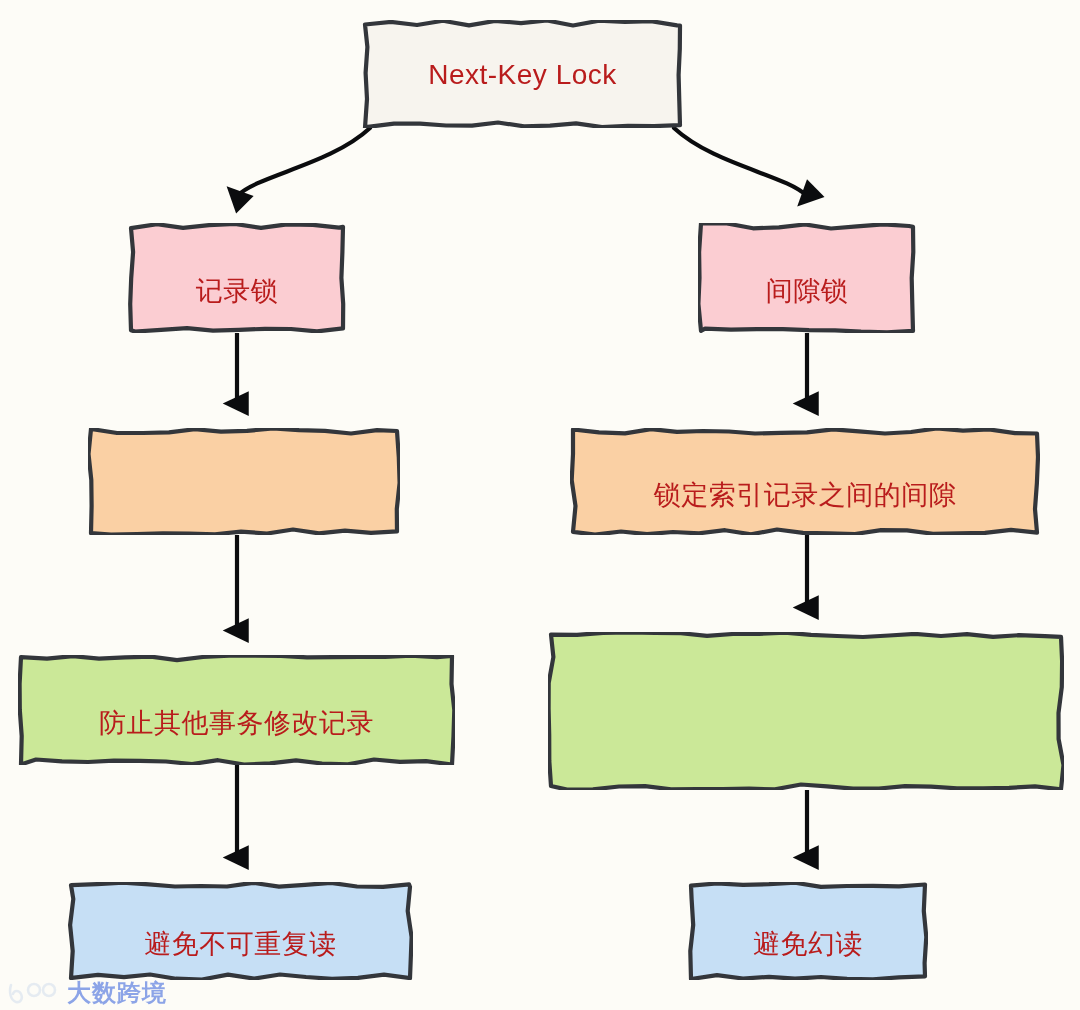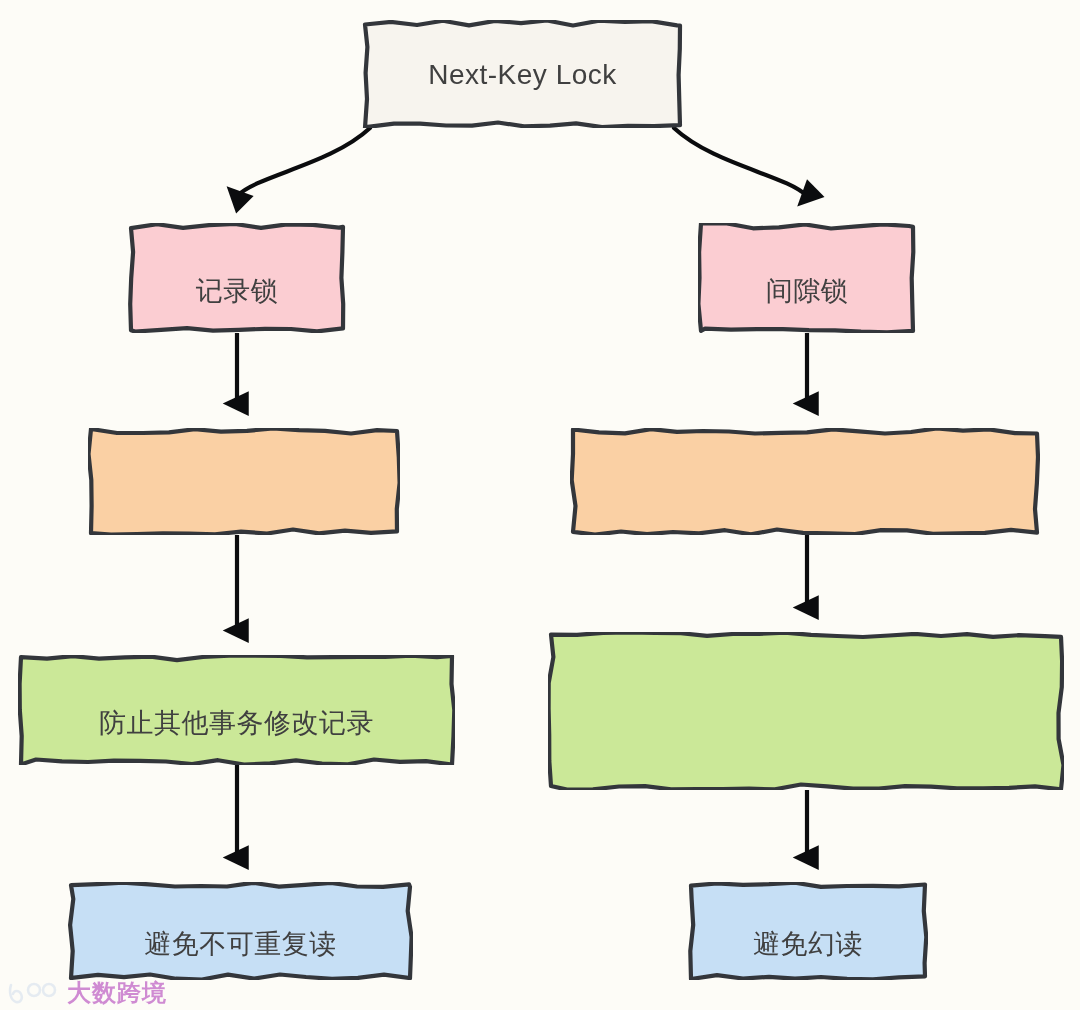--- a/index.html
+++ b/index.html
@@ -31,21 +31,21 @@
   .node .node-svg {
     position: absolute;
     left: 0; top: 0;
     width: 100%;
     height: 100%;
   }
   .node .node-label {
     position: relative;
     z-index: 2;
     text-align: center;
-    color: #404040;
+    color: #b91c1c;
     line-height: 1.25;
     white-space: nowrap;
     letter-spacing: 0.5px;
   }
   .label-cjk { font-size: 27px; font-weight: 500; margin-top: 28px; }
   .label-latin {
     font-size: 28px;
     font-weight: 400;
     letter-spacing: 1.2px;
   }
@@ -56,21 +56,21 @@
     top: 977px;
     display: flex;
     align-items: center;
     gap: 7px;
     opacity: 0.5;
     z-index: 5;
   }
   #watermark .wm-text {
     font-size: 24px;
     font-weight: 700;
-    color: #a21caf;
+    color: #1d4ed8;
     letter-spacing: 1px;
   }
 </style>
 </head>
 <body>
 
 <div id="canvas" style="background: rgb(253, 252, 247);">
 
   <svg id="edges" viewBox="0 0 1080 1010">
     <defs>
@@ -120,20 +120,21 @@
   <div class="node" style="left: 88px; top: 428px; width: 312px; height: 107px;">
     <svg class="node-svg" preserveAspectRatio="none" viewBox="0 0 312 107">
         <path d="M 3.0,1.0 L 29.0,5.0 L 55.0,5.0 L 81.0,4.3 L 107.0,1.2 L 133.0,3.7 L 159.0,2.9 L 185.0,0.5 L 211.0,2.1 L 237.0,2.8 L 263.0,5.5 L 289.0,2.2 L 309.0,3.0 L 310.8,29.0 L 311.6,55.0 L 308.8,81.0 L 309.0,103.4 L 283.0,104.8 L 257.0,102.6 L 231.0,105.4 L 205.0,101.5 L 179.0,105.5 L 153.0,103.6 L 127.0,106.3 L 101.0,105.7 L 75.0,105.3 L 49.0,106.1 L 23.0,106.6 L 3.0,105.1 L 3.6,78.0 L 3.3,52.0 L 0.5,26.0 Z" fill="#fad0a4" stroke="#33363b" stroke-width="4.2" stroke-linejoin="round" stroke-linecap="round"></path>
       </svg>
   </div>
 
   <div class="node" style="left: 570px; top: 428px; width: 470px; height: 107px;">
     <svg class="node-svg" preserveAspectRatio="none" viewBox="0 0 470 107">
         <path d="M 3.0,1.5 L 29.0,4.3 L 55.0,5.4 L 81.0,1.1 L 107.0,3.8 L 133.0,3.0 L 159.0,3.5 L 185.0,5.5 L 211.0,4.8 L 237.0,4.4 L 263.0,1.3 L 289.0,3.4 L 315.0,5.5 L 341.0,4.0 L 367.0,0.4 L 393.0,2.6 L 419.0,1.4 L 445.0,5.1 L 467.0,5.5 L 468.0,29.0 L 466.9,55.0 L 465.0,81.0 L 467.0,104.6 L 441.0,101.8 L 415.0,104.8 L 389.0,105.4 L 363.0,105.8 L 337.0,102.3 L 311.0,102.1 L 285.0,106.0 L 259.0,105.4 L 233.0,104.9 L 207.0,101.5 L 181.0,106.3 L 155.0,102.2 L 129.0,105.3 L 103.0,104.0 L 77.0,106.1 L 51.0,103.5 L 25.0,106.6 L 3.0,103.9 L 5.5,78.0 L 1.7,52.0 L 3.0,26.0 Z" fill="#fad0a4" stroke="#33363b" stroke-width="4.2" stroke-linejoin="round" stroke-linecap="round"></path>
       </svg>
+    <div class="node-label label-cjk">锁定索引记录之间的间隙</div>
   </div>
 
   <div class="node" style="left: 18px; top: 655px; width: 437px; height: 110px;">
     <svg class="node-svg" preserveAspectRatio="none" viewBox="0 0 437 110">
         <path d="M 3.0,2.1 L 29.0,3.6 L 55.0,1.1 L 81.0,3.7 L 107.0,2.4 L 133.0,1.6 L 159.0,5.2 L 185.0,2.0 L 211.0,0.7 L 237.0,0.6 L 263.0,1.0 L 289.0,2.3 L 315.0,2.1 L 341.0,1.9 L 367.0,1.8 L 393.0,0.6 L 419.0,2.2 L 434.0,1.0 L 433.5,29.0 L 436.3,55.0 L 435.5,81.0 L 434.0,109.5 L 408.0,106.1 L 382.0,106.9 L 356.0,104.5 L 330.0,109.3 L 304.0,108.5 L 278.0,105.3 L 252.0,108.4 L 226.0,109.5 L 200.0,105.2 L 174.0,109.0 L 148.0,106.5 L 122.0,105.8 L 96.0,105.6 L 70.0,107.0 L 44.0,106.3 L 18.0,104.5 L 3.0,109.4 L 3.7,81.0 L 1.8,55.0 L 1.6,29.0 Z" fill="#cbe898" stroke="#33363b" stroke-width="4.2" stroke-linejoin="round" stroke-linecap="round"></path>
       </svg>
     <div class="node-label label-cjk">防止其他事务修改记录</div>
   </div>
 
   <div class="node" style="left: 548px; top: 632px; width: 516px; height: 158px;">

